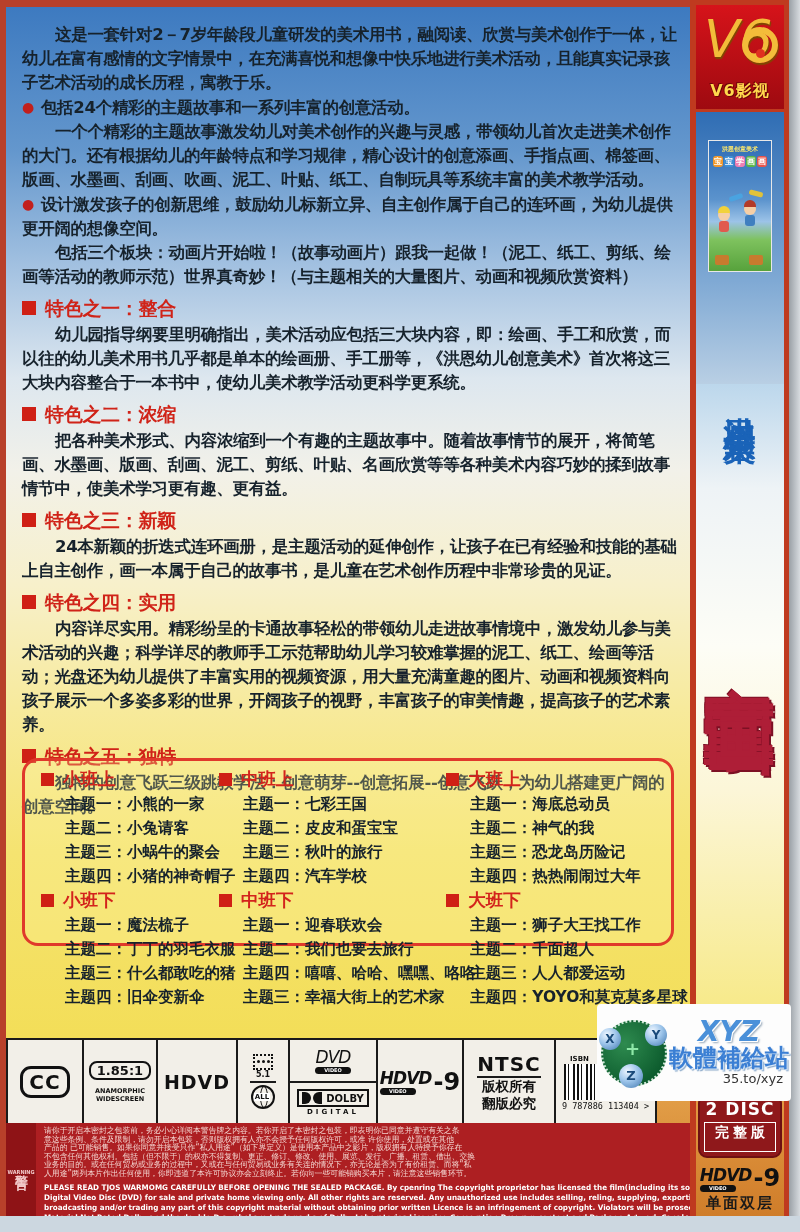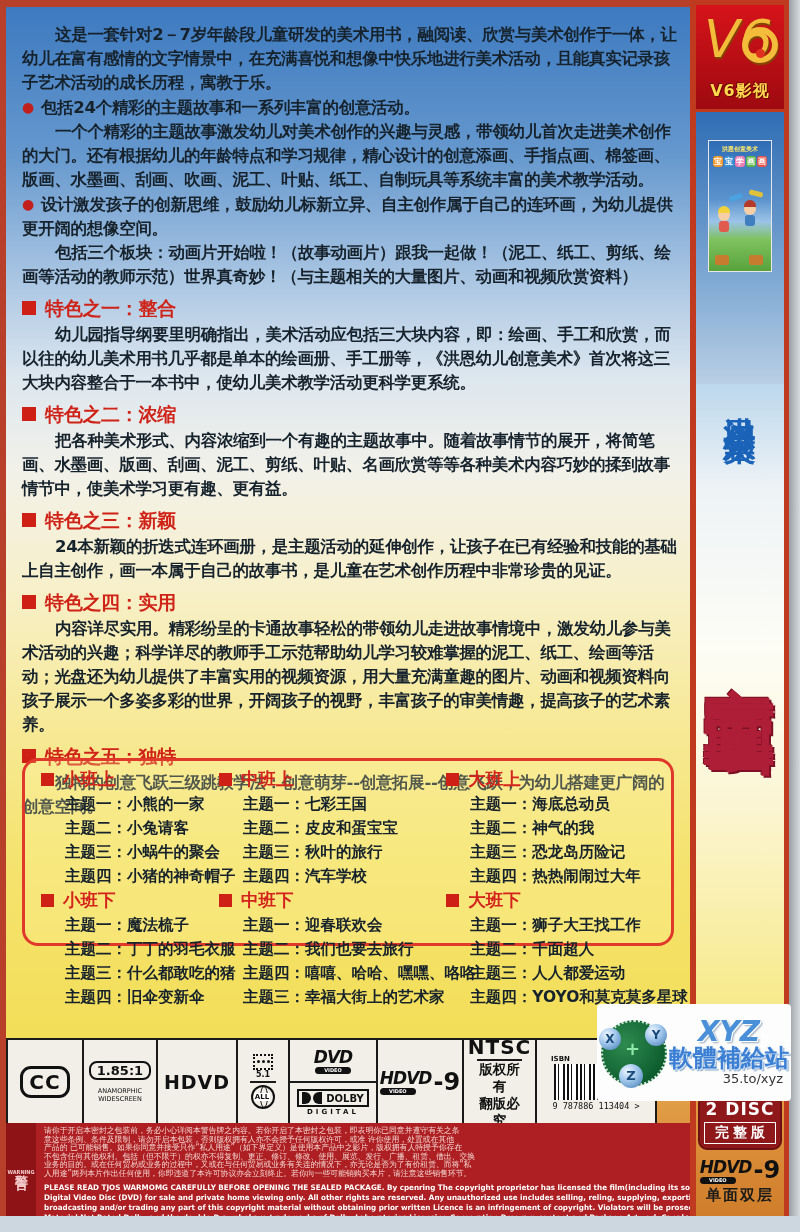--- a/index.html
+++ b/index.html
@@ -69,54 +69,54 @@
   .main-vert{position:absolute;left:50%;top:244px;transform:translateX(-50%);
     writing-mode:vertical-rl;text-orientation:upright;color:#ae1e37;font-size:72px;
     font-weight:900;letter-spacing:7px;white-space:nowrap;
     text-shadow:2px 2px 0 #7d1024,-1px -1px 0 #7d1024;}
   .sideorange{position:absolute;left:6px;top:1038px;width:88px;height:178px;
     background:linear-gradient(180deg,#eda74e,#cf7d2a);text-align:center;}
   .discbadge{margin:56px auto 0 auto;width:76px;background:#8f181b;border-radius:9px;
     border:2px solid #6e0f12;padding:3px 2px;}
   .disc-count{color:#fff;font-weight:900;font-size:17px;letter-spacing:1px;}
   .edition{margin:3px 2px 1px 2px;border:1.5px solid #fff;color:#fff;font-weight:800;
-    font-size:14px;letter-spacing:4px;padding:1px 0 1px 4px;}
+    font-size:14px;letter-spacing:4px;padding:1px 0 9px 4px;}
   .hdvd-row{display:flex;justify-content:center;align-items:center;margin-top:6px;}
   .hdvdtxt{font-style:italic;font-weight:900;font-size:17px;color:#111;letter-spacing:-1px;}
   .videobar{display:block;width:36px;height:7px;background:#111;border-radius:4px;color:#fff;
     font-size:5px;line-height:7px;text-align:center;font-weight:700;}
   .nine{font-weight:900;font-size:24px;color:#111;margin-left:2px;}
   .layer{margin-top:2px;font-weight:900;font-size:15px;color:#1a1a1a;letter-spacing:2px;}
   .edge-right{position:absolute;left:789px;top:0;width:11px;height:1232px;
     background:linear-gradient(90deg,#9aa0a6,#d7dbdf);}
   
   .bottomband{position:absolute;left:6px;top:1038px;width:684px;height:178px;
     background:linear-gradient(180deg,#ecad55,#ce7f2c);}
   .logobar{position:absolute;left:0;top:0;width:647px;height:83px;background:#f2efe8;
     border:2px solid #1a1a1a;display:flex;}
   .cell{border-right:2px solid #1a1a1a;display:flex;flex-direction:column;align-items:center;
     justify-content:center;box-sizing:border-box;flex:none;}
   .cell:last-child{border-right:none;flex:1;}
   .ccbox{border:3px solid #111;border-radius:11px;padding:1px 6px;font-weight:900;font-size:20px;
     color:#111;letter-spacing:1px;}
   .ratiobox{border:2px solid #111;border-radius:8px;padding:0 6px;font-weight:900;font-size:13px;color:#111;}
-  .ratiosub{font-size:6.5px;font-weight:400;color:#111;text-align:center;margin-top:7px;line-height:8px;}
+  .ratiosub{font-size:6.5px;font-weight:700;color:#111;text-align:center;margin-top:7px;line-height:8px;}
   .colorlbl{font-weight:900;font-size:19px;color:#111;letter-spacing:1px;}
   .subcell{flex:1;width:100%;display:flex;flex-direction:column;align-items:center;
     justify-content:center;box-sizing:border-box;}
   .subcell.top{border-bottom:2px solid #1a1a1a;}
   .spk{width:16px;height:12px;border:2px dotted #111;display:flex;align-items:center;justify-content:center;}
   .spk i{width:3px;height:3px;background:#111;border-radius:50%;margin:0 1px;}
   .lbl51{font-size:8px;font-weight:800;color:#111;}
   .globe{width:20px;height:20px;border:2px solid #111;border-radius:50%;position:relative;}
   .globe::before{content:"";position:absolute;left:7px;top:-1px;width:6px;height:20px;
     border:1px solid #111;border-radius:50%;}
   .alllbl{position:absolute;left:1px;top:6px;width:16px;background:#ffffff;font-size:7px;
     font-weight:900;text-align:center;color:#111;}
-  .dvdlogo{font-style:italic;font-weight:700;font-size:17px;color:#111;letter-spacing:-1px;text-align:center;}
+  .dvdlogo{font-style:italic;font-weight:400;font-size:17px;color:#111;letter-spacing:-1px;text-align:center;}
   .dolbybox{display:flex;align-items:center;border:2px solid #111;padding:1px 3px;gap:2px;}
   .dd1{width:9px;height:12px;background:#111;border-radius:0 6px 6px 0;}
   .dd2{width:9px;height:12px;background:#111;border-radius:6px 0 0 6px;}
   .dolbytxt{font-weight:900;font-size:10px;color:#111;margin-left:2px;}
   .digitaltxt{font-size:7px;font-weight:700;letter-spacing:3px;color:#111;margin-top:1px;}
   .ntsclbl{font-weight:900;font-size:20px;color:#111;letter-spacing:1px;}
   .cprt{font-weight:800;font-size:13.5px;color:#111;line-height:17px;text-align:center;}
   .isbn{font-size:7px;font-weight:700;color:#111;align-self:flex-start;margin:2px 0 0 14px;}
   .bars{width:84px;height:36px;margin-top:1px;
     background:repeating-linear-gradient(90deg,#111 0 2px,#fff 2px 4px,#111 4px 5px,
@@ -345,21 +345,21 @@
             </div>
           <div class="digitaltxt">DIGITAL</div>
         </div>
       </div>
       <div class="cell" style="width:86px">
         <div class="hdvd-row" style="margin-top:0">
           <span><span class="hdvdtxt">HDVD</span><span class="videobar">VIDEO</span></span>
           <span class="nine">-9</span>
         </div>
       </div>
-      <div class="cell" style="width:73px;padding:13px">
+      <div class="cell" style="width:92px;padding:13px">
         <div class="subcell top">
           <div class="ntsclbl">NTSC</div>
         </div>
         <div class="subcell">
           <div class="cprt"><span>版权所有</span><br><span>翻版必究</span></div>
         </div>
       </div>
       <div class="cell">
         <div class="isbn">ISBN</div>
         <div class="bars"></div>

